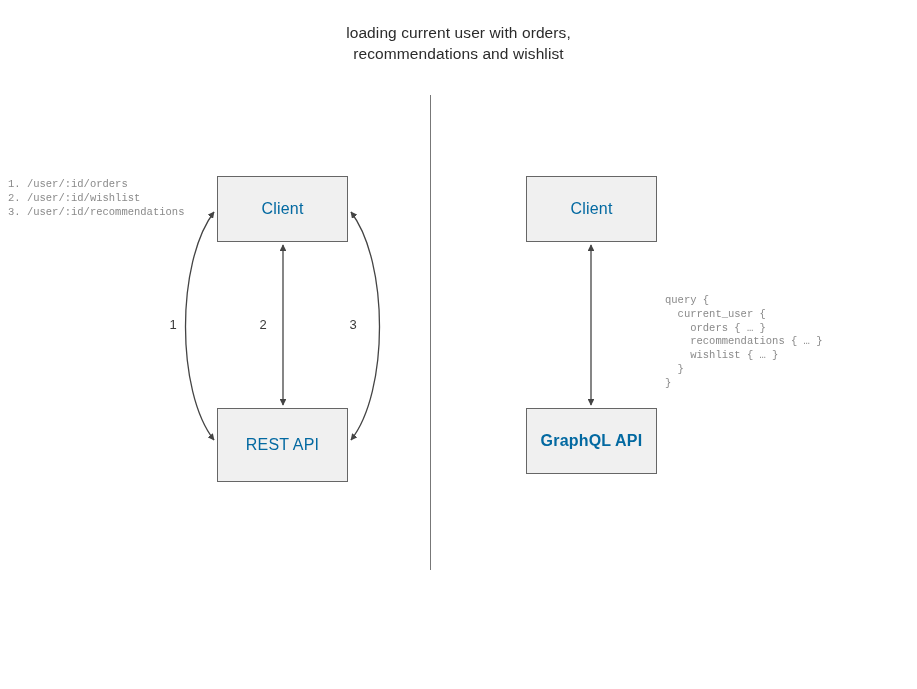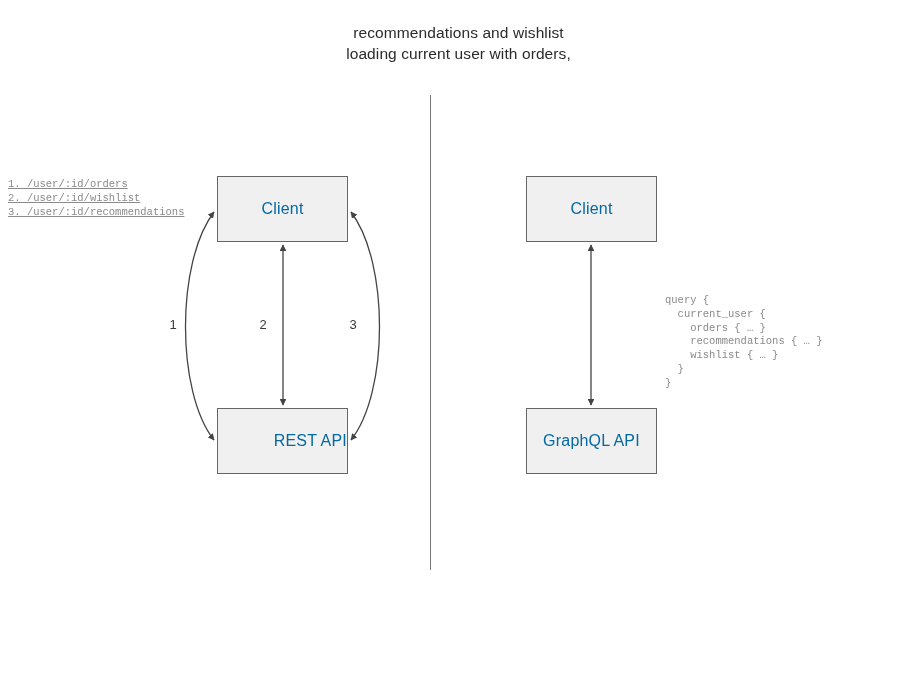--- a/index.html
+++ b/index.html
@@ -50,23 +50,23 @@
     background: #f0f0f0;
     border: 1.4px solid #666666;
     display: flex;
     align-items: center;
     justify-content: center;
     font-size: 16px;
     color: #0369a1;
     letter-spacing: 0.2px;
   }
   .node-client-rest { left: 217px; top: 176px; width: 131px; height: 66px; }
-  .node-rest-api    { left: 217px; top: 408px; width: 131px; height: 66px; justify-content: flex-end; }
+  .node-rest-api    { left: 217px; top: 408px; width: 131px; height: 74px; }
   .node-client-gql  { left: 526px; top: 176px; width: 131px; height: 66px; }
-  .node-graphql-api { left: 526px; top: 408px; width: 131px; height: 66px; }
+  .node-graphql-api { left: 526px; top: 408px; width: 131px; height: 66px; font-weight: bold; }
 
   
   .edges {
     position: absolute;
     left: 0;
     top: 0;
     width: 917px;
     height: 689px;
     pointer-events: none;
   }
@@ -85,31 +85,31 @@
 
   
   .code-block {
     position: absolute;
     font-family: "Liberation Mono", "DejaVu Sans Mono", monospace;
     font-size: 10.5px;
     line-height: 13.8px;
     color: #8a8a8a;
     white-space: pre;
   }
-  .rest-endpoints { left: 8px; top: 178px; text-decoration: underline; }
+  .rest-endpoints { left: 8px; top: 178px; }
   .graphql-query  { left: 665px; top: 294px; }
 </style>
 </head>
 <body>
 
 <div id="canvas">
 
   <div class="diagram-title">
+    <span class="t-line">loading current user with orders,</span>
     <span class="t-line">recommendations and wishlist</span>
-    <span class="t-line">loading current user with orders,</span>
   </div>
 
   <div class="divider"></div>
 
   <svg class="edges" viewBox="0 0 917 689" width="917" height="689">
     <defs>
       <marker id="ah" viewBox="0 0 10 10" refX="9" refY="5" markerWidth="5.2" markerHeight="5.2" orient="auto-start-reverse">
         <path d="M 0 0 L 10 5 L 0 10 z" fill="#444444"></path>
       </marker>
     </defs>

